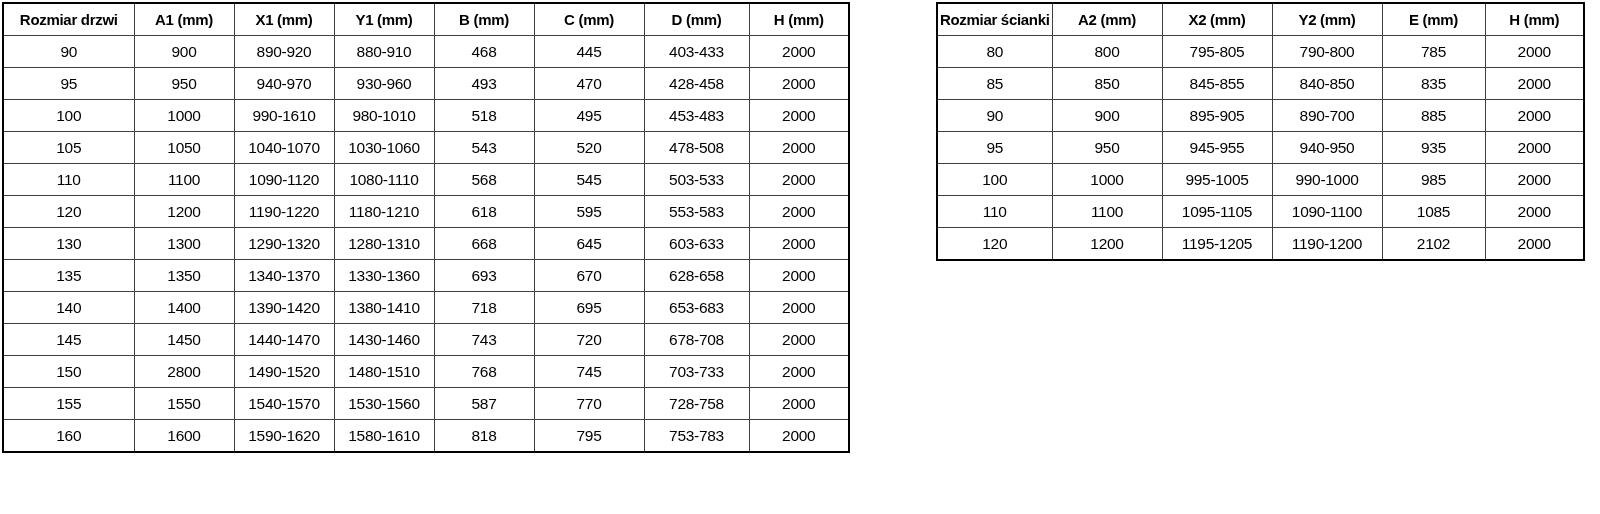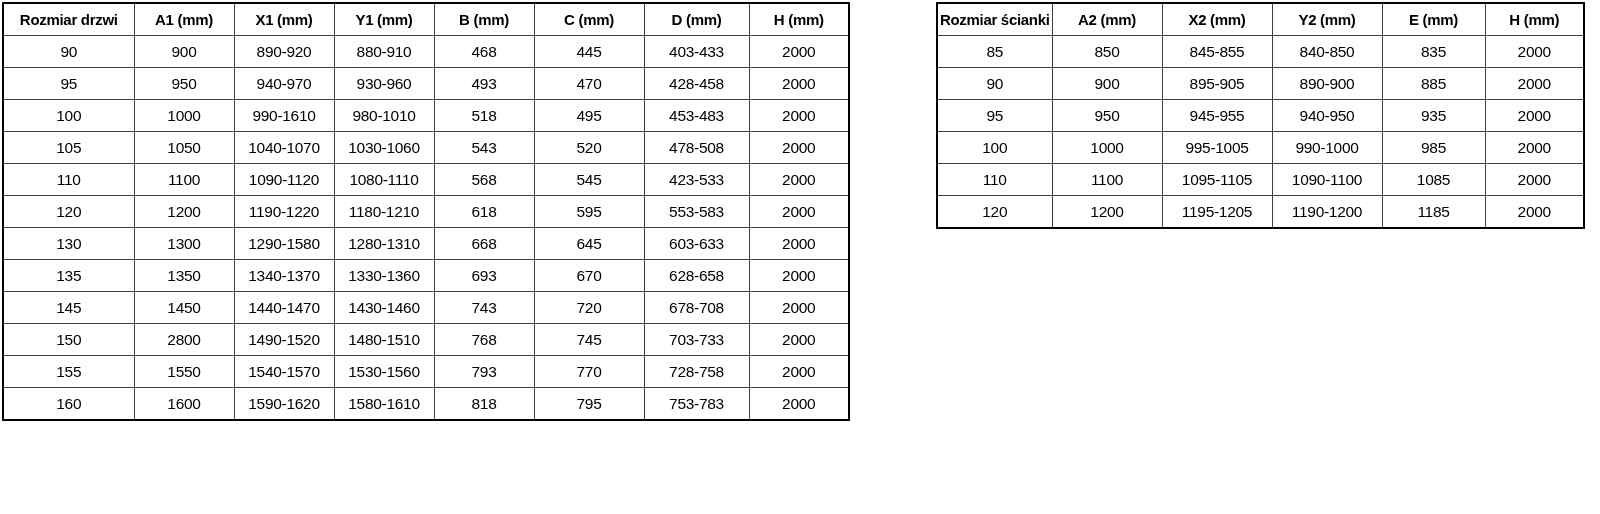--- a/index.html
+++ b/index.html
@@ -128,54 +128,64 @@
           <td>478-508</td>
           <td>2000</td>
         </tr>
         <tr>
           <td>110</td>
           <td>1100</td>
           <td>1090-1120</td>
           <td>1080-1110</td>
           <td>568</td>
           <td>545</td>
-          <td>423-533</td>
+          <td>503-533</td>
           <td>2000</td>
         </tr>
         <tr>
           <td>120</td>
           <td>1200</td>
           <td>1190-1220</td>
           <td>1180-1210</td>
           <td>618</td>
           <td>595</td>
           <td>553-583</td>
           <td>2000</td>
         </tr>
         <tr>
           <td>130</td>
           <td>1300</td>
-          <td>1290-1580</td>
+          <td>1290-1320</td>
           <td>1280-1310</td>
           <td>668</td>
           <td>645</td>
           <td>603-633</td>
           <td>2000</td>
         </tr>
         <tr>
           <td>135</td>
           <td>1350</td>
           <td>1340-1370</td>
           <td>1330-1360</td>
           <td>693</td>
           <td>670</td>
           <td>628-658</td>
           <td>2000</td>
         </tr>
         <tr>
+          <td>140</td>
+          <td>1400</td>
+          <td>1390-1420</td>
+          <td>1380-1410</td>
+          <td>718</td>
+          <td>695</td>
+          <td>653-683</td>
+          <td>2000</td>
+        </tr>
+        <tr>
           <td>145</td>
           <td>1450</td>
           <td>1440-1470</td>
           <td>1430-1460</td>
           <td>743</td>
           <td>720</td>
           <td>678-708</td>
           <td>2000</td>
         </tr>
         <tr>
@@ -186,21 +196,21 @@
           <td>768</td>
           <td>745</td>
           <td>703-733</td>
           <td>2000</td>
         </tr>
         <tr>
           <td>155</td>
           <td>1550</td>
           <td>1540-1570</td>
           <td>1530-1560</td>
-          <td>793</td>
+          <td>587</td>
           <td>770</td>
           <td>728-758</td>
           <td>2000</td>
         </tr>
         <tr>
           <td>160</td>
           <td>1600</td>
           <td>1590-1620</td>
           <td>1580-1610</td>
           <td>818</td>
@@ -225,32 +235,40 @@
           <th>Rozmiar ścianki</th>
           <th>A2 (mm)</th>
           <th>X2 (mm)</th>
           <th>Y2 (mm)</th>
           <th>E (mm)</th>
           <th>H (mm)</th>
         </tr>
       </thead>
     <tbody>
         <tr>
+          <td>80</td>
+          <td>800</td>
+          <td>795-805</td>
+          <td>790-800</td>
+          <td>785</td>
+          <td>2000</td>
+        </tr>
+        <tr>
           <td>85</td>
           <td>850</td>
           <td>845-855</td>
           <td>840-850</td>
           <td>835</td>
           <td>2000</td>
         </tr>
         <tr>
           <td>90</td>
           <td>900</td>
           <td>895-905</td>
-          <td>890-900</td>
+          <td>890-700</td>
           <td>885</td>
           <td>2000</td>
         </tr>
         <tr>
           <td>95</td>
           <td>950</td>
           <td>945-955</td>
           <td>940-950</td>
           <td>935</td>
           <td>2000</td>
@@ -269,19 +287,19 @@
           <td>1095-1105</td>
           <td>1090-1100</td>
           <td>1085</td>
           <td>2000</td>
         </tr>
         <tr>
           <td>120</td>
           <td>1200</td>
           <td>1195-1205</td>
           <td>1190-1200</td>
-          <td>1185</td>
+          <td>2102</td>
           <td>2000</td>
         </tr>
       </tbody>
   </table>
 
 </div>
 
 </body></html>

